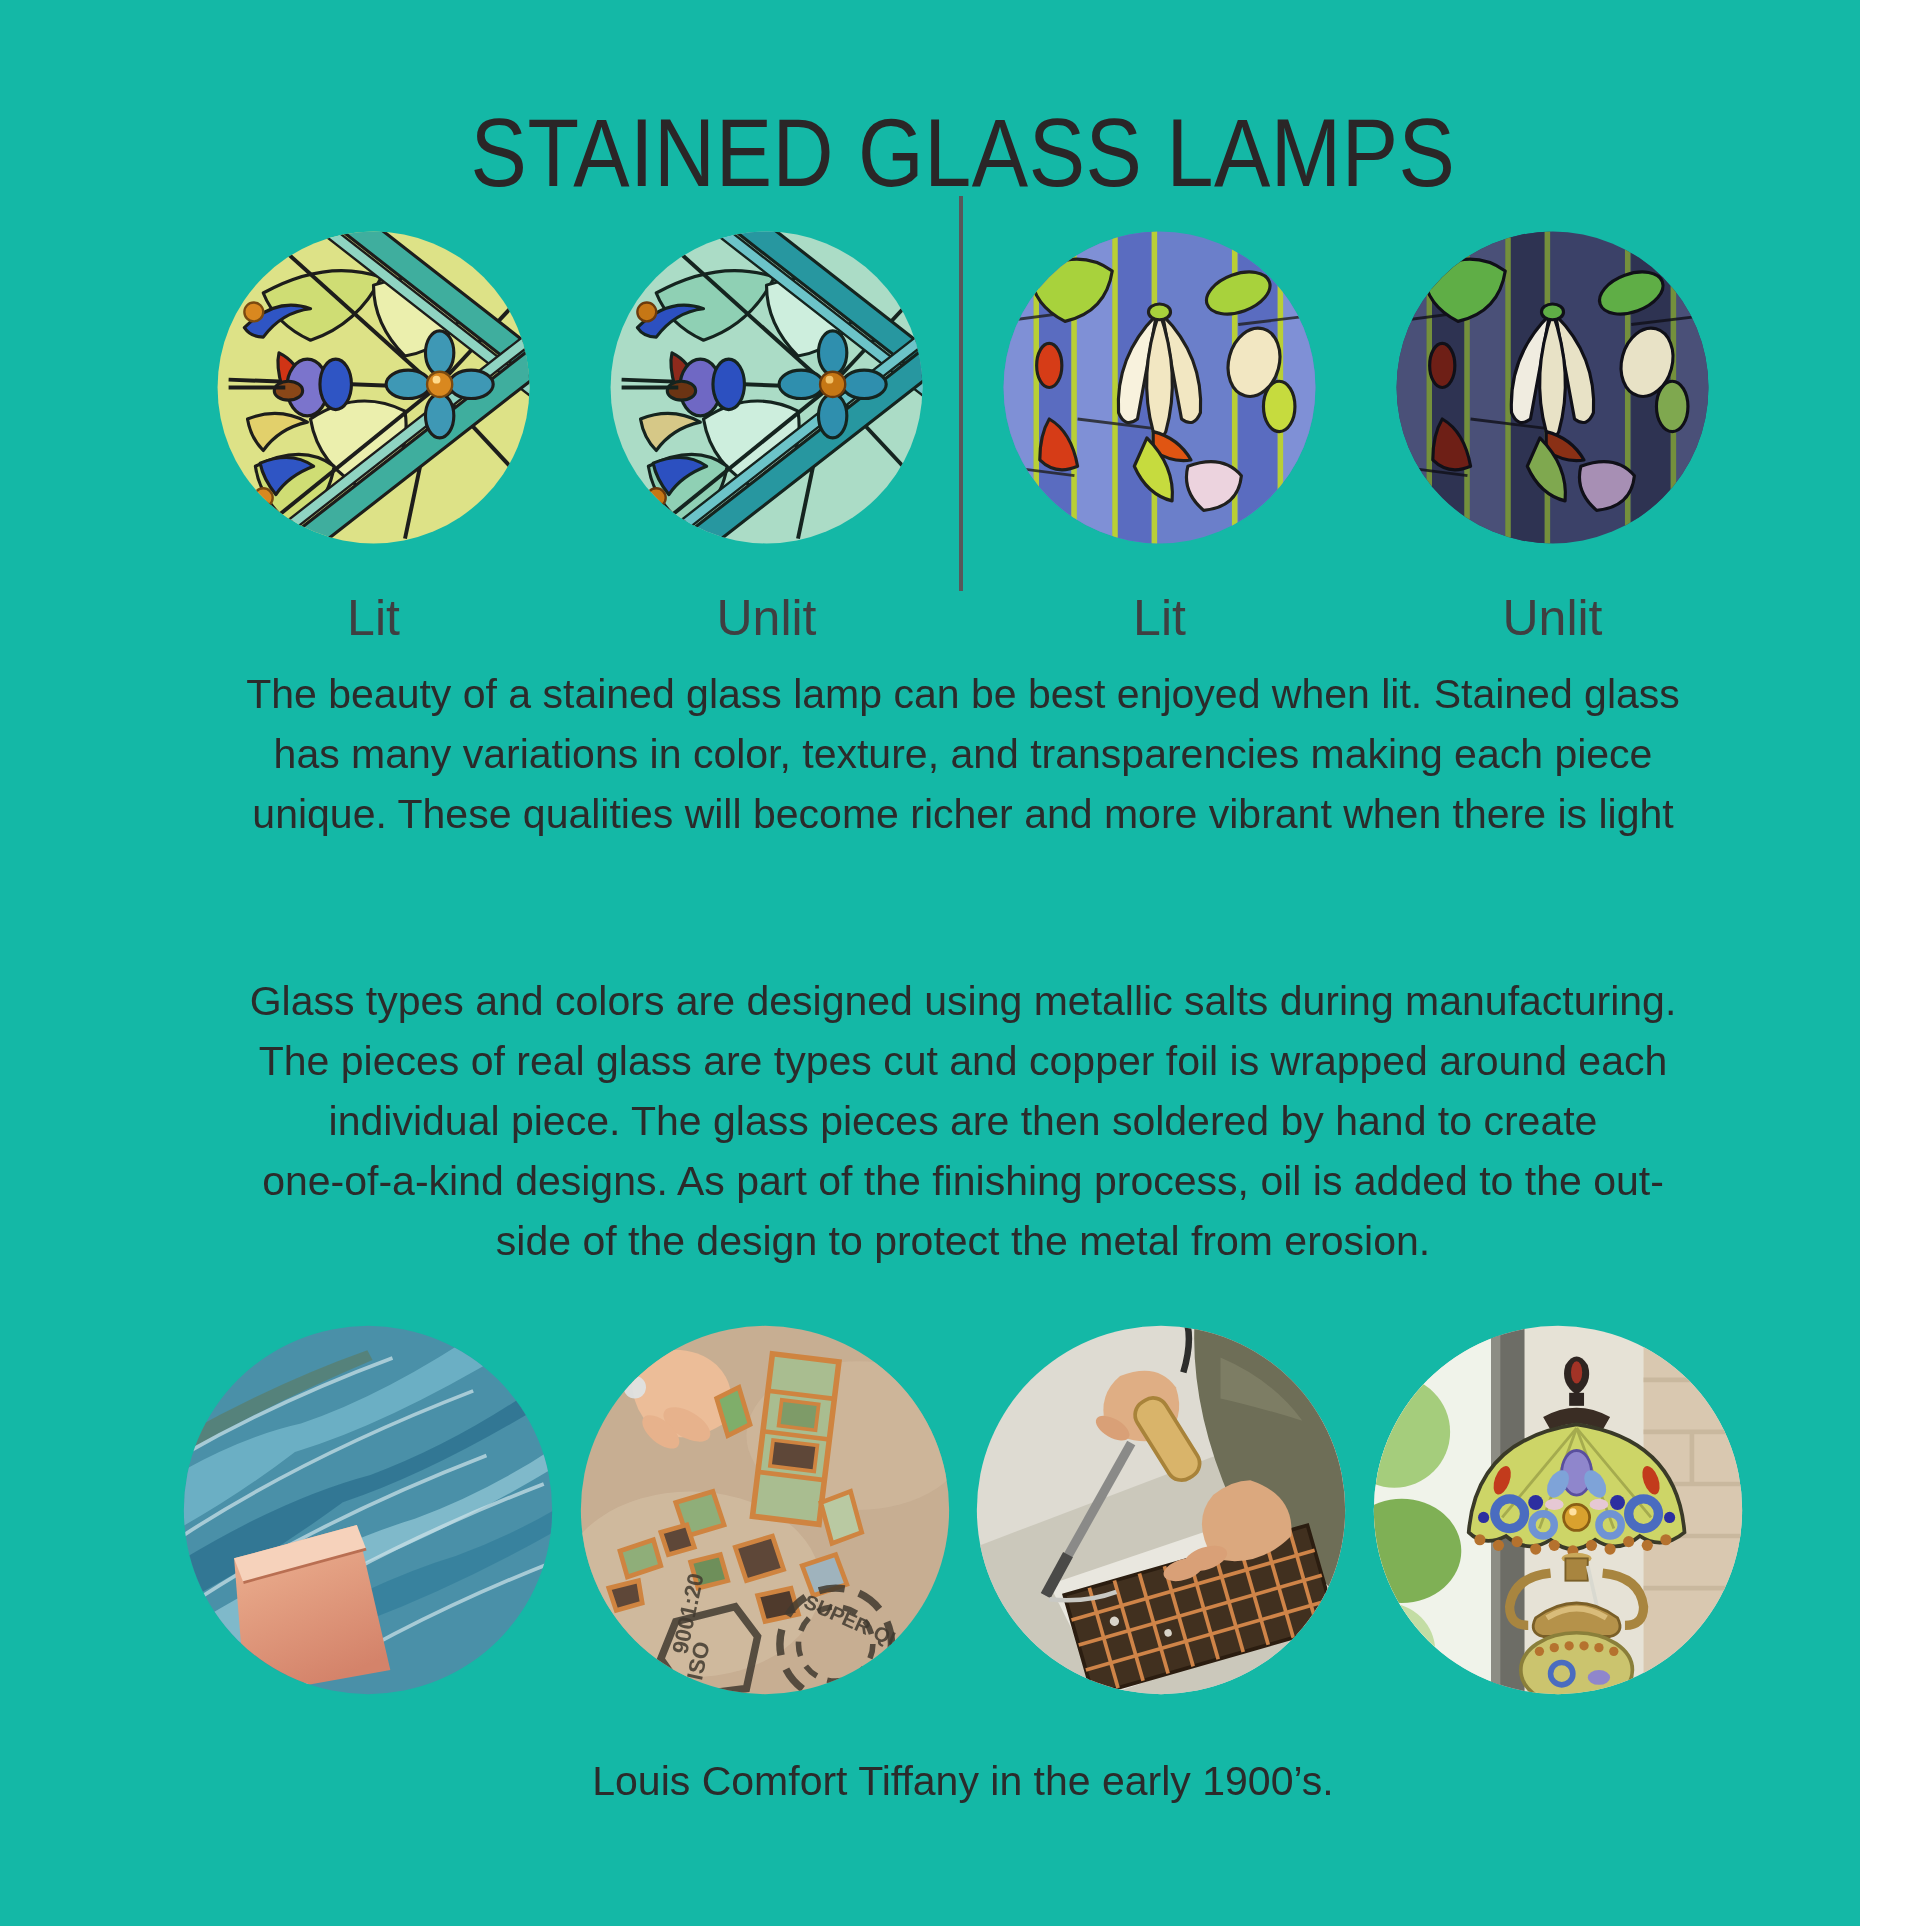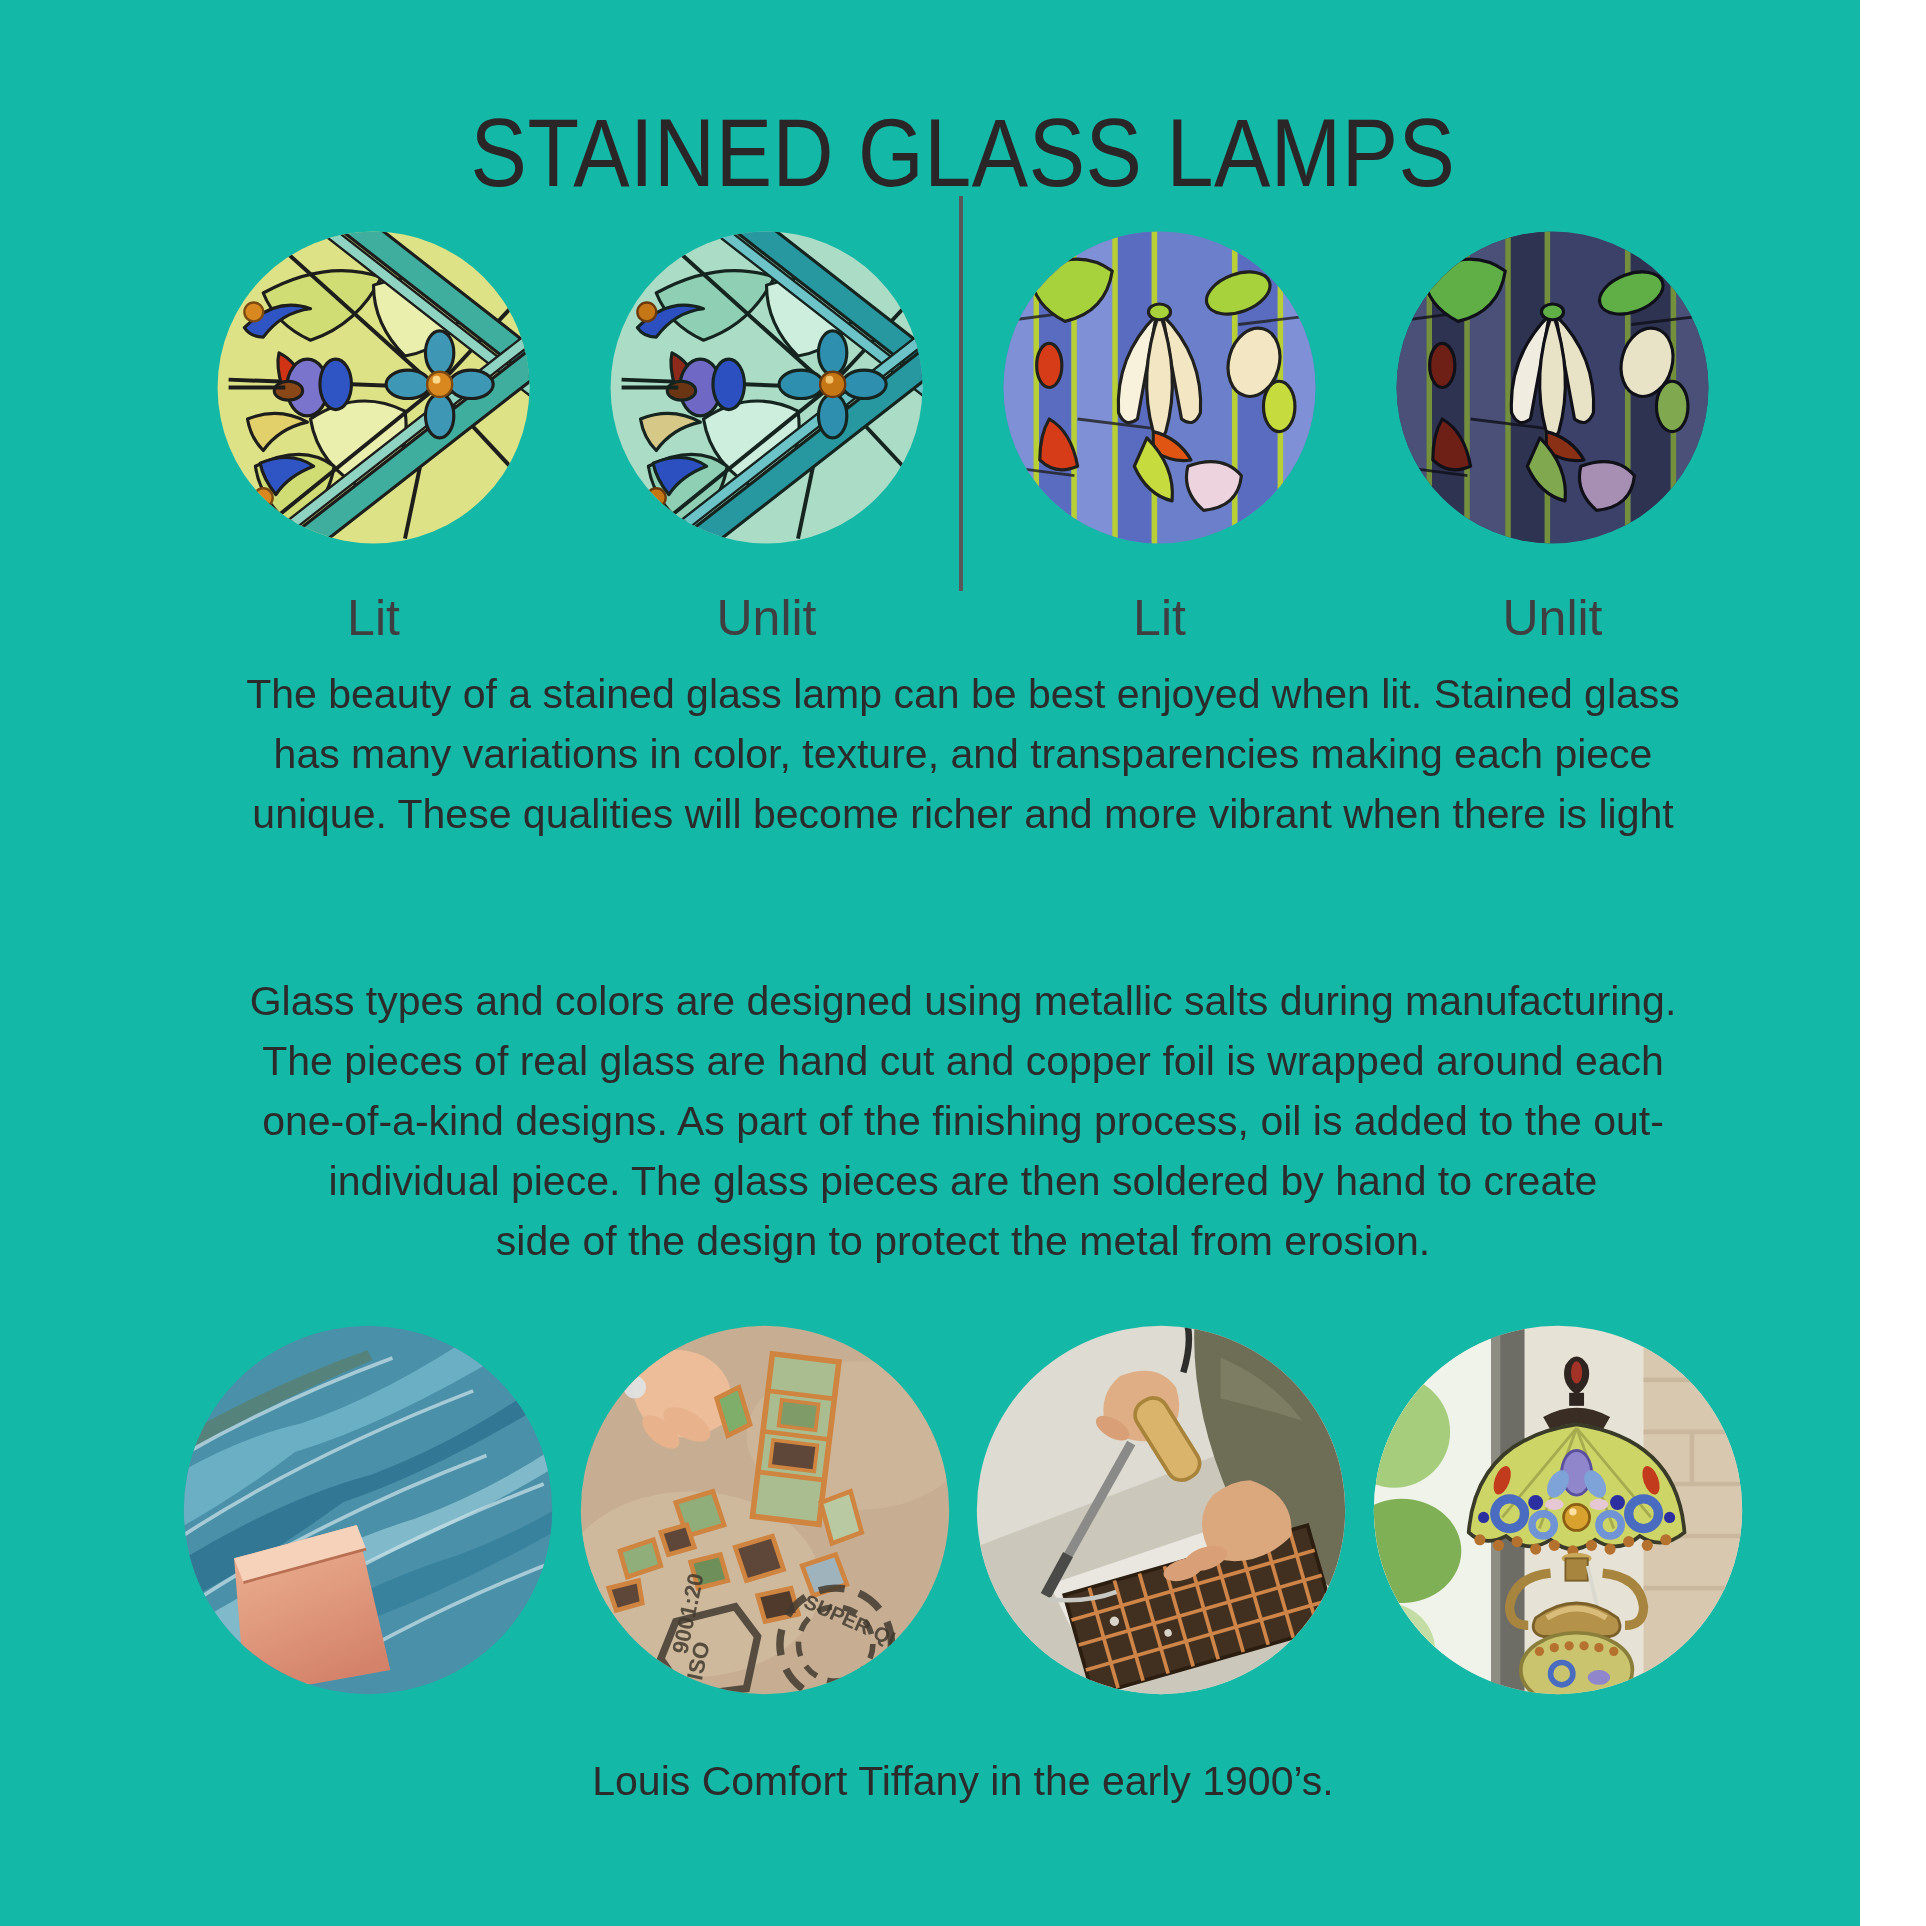--- a/index.html
+++ b/index.html
@@ -260,23 +260,23 @@
   </div>
 
   <div class="para para-intro">
     <div class="line">The beauty of a stained glass lamp can be best enjoyed when lit. Stained glass</div>
     <div class="line">has many variations in color, texture, and transparencies making each piece</div>
     <div class="line">unique. These qualities will become richer and more vibrant when there is light</div>
   </div>
 
   <div class="para para-process">
     <div class="line">Glass types and colors are designed using metallic salts during manufacturing.</div>
-    <div class="line">The pieces of real glass are hand cut and copper foil is wrapped around each</div>
+    <div class="line">The pieces of real glass are types cut and copper foil is wrapped around each</div>
+    <div class="line">individual piece. The glass pieces are then soldered by hand to create</div>
     <div class="line">one-of-a-kind designs. As part of the finishing process, oil is added to the out-</div>
-    <div class="line">individual piece. The glass pieces are then soldered by hand to create</div>
     <div class="line">side of the design to protect the metal from erosion.</div>
   </div>
 
   <div class="row-process">
 
     <figure>
       <svg class="circle-photo" width="372" height="372" viewBox="0 0 200 200">
         <defs>
           <clipPath id="cps1">
               <circle cx="100" cy="100" r="99"></circle>

